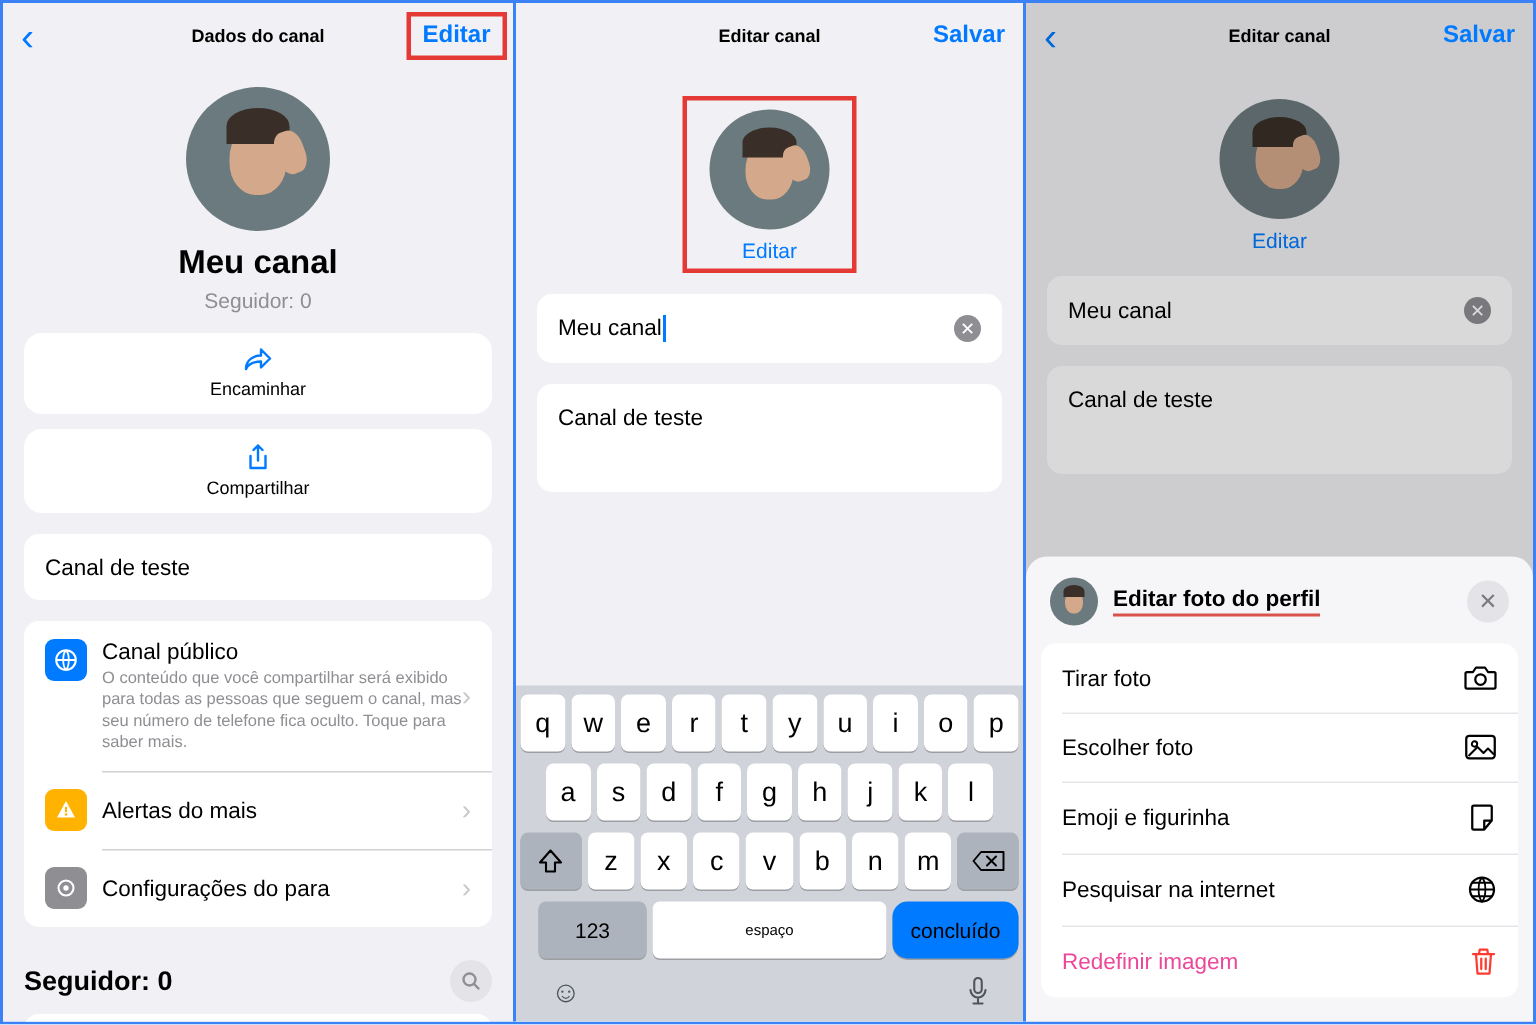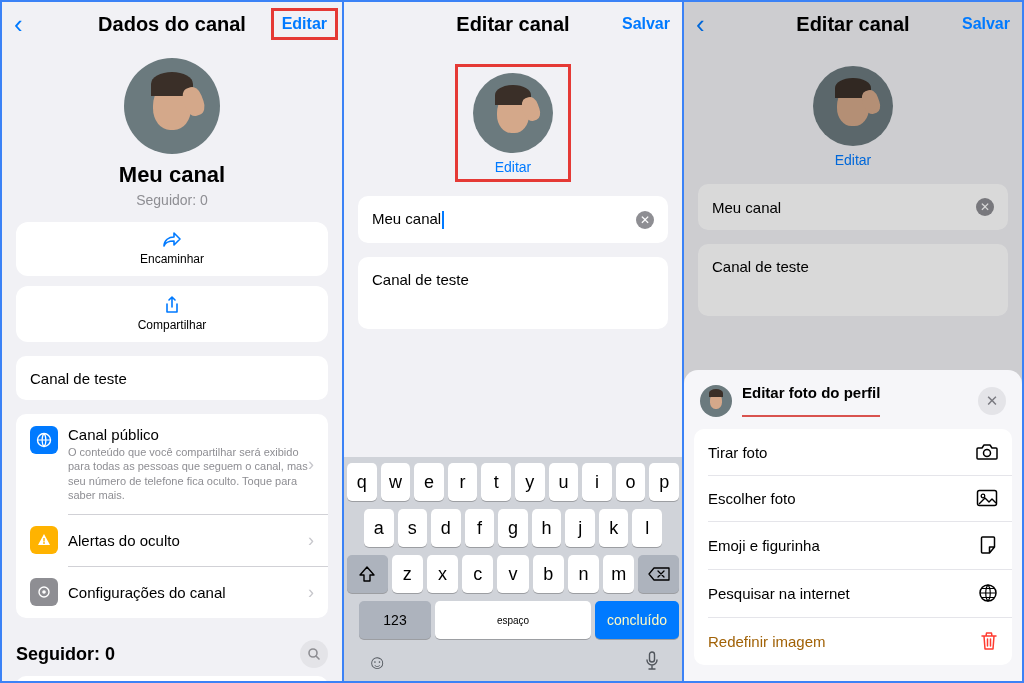--- a/index.html
+++ b/index.html
@@ -1,21 +1,21 @@
 <!DOCTYPE html>
 <html><head>
 <meta charset="utf-8">
 <style>
 * { box-sizing: border-box; margin: 0; padding: 0; font-family: -apple-system, Helvetica, Arial, sans-serif; }
 body { background: #fff; width: 1024px; height: 683px; overflow: hidden; }
 .wrap { display: flex; width: 1024px; height: 683px; border: 2px solid #3b82f6; }
 .panel { width: 341px; height: 100%; background: #f1f1f5; position: relative; overflow: hidden; }
 .panel + .panel { border-left: 2px solid #3b82f6; }
 .hdr { height: 44px; display: flex; align-items: center; justify-content: space-between; padding: 0 12px; position: relative; }
-.hdr-title { position: absolute; left: 0; right: 0; text-align: center; font-size: 20px; font-weight: 600; color: #000; pointer-events: none; }
+.hdr-title { position: absolute; left: 0; right: 0; text-align: center; font-size: 12px; font-weight: 600; color: #000; pointer-events: none; }
 .back { color: #007aff; font-size: 26px; font-weight: 400; }
 .hdr-btn { color: #007aff; font-size: 16px; font-weight: 600; z-index: 1; }
 .highlight-red { border: 3px solid #e53935; padding: 4px 8px; margin-right: -8px; }
 .avatar-lg { width: 96px; height: 96px; border-radius: 50%; background: #6b7a7e; display: block; margin: 12px auto 8px; position: relative; overflow: hidden; }
 .avatar-md { width: 80px; height: 80px; border-radius: 50%; background: #6b7a7e; display: block; position: relative; overflow: hidden; }
 .avatar-sm { width: 32px; height: 32px; border-radius: 50%; background: #6b7a7e; display: inline-block; position: relative; overflow: hidden; vertical-align: middle; flex-shrink:0;}
 .face { position: absolute; inset: 0; }
 .face::before { content:""; position:absolute; left:30%; top:25%; width:40%; height:50%; background:#d4a88a; border-radius:50% 50% 45% 45%; }
 .face::after { content:""; position:absolute; left:28%; top:15%; width:44%; height:25%; background:#3a2f28; border-radius:50% 50% 0 0; }
 .hand { position:absolute; right:18%; top:30%; width:20%; height:30%; background:#d4a88a; border-radius:40%; transform:rotate(-20deg); }
@@ -46,38 +46,38 @@
 .inp-val { font-size: 15px; color: #000; flex: 1; }
 .cursor { display:inline-block; width:1.5px; height:18px; background:#007aff; vertical-align:middle; margin-left:1px; }
 .clear-btn { width: 18px; height: 18px; border-radius: 9px; background: #8e8e93; color: #fff; font-size: 12px; display: flex; align-items: center; justify-content: center; }
 .kb { position: absolute; bottom: 0; left: 0; right: 0; background: #d0d3d9; padding: 6px 3px 3px; }
 .kb-row { display: flex; justify-content: center; gap: 4px; margin-bottom: 8px; }
 .key { flex:1; height: 38px; background: #fff; border-radius: 5px; display: flex; align-items: center; justify-content: center; font-size: 18px; color: #000; box-shadow: 0 1px 0 rgba(0,0,0,0.25); }
 .kb-row.r2 { padding: 0 17px; }
 .kb-row.r3 .key.sp { background: #adb3bd; flex: 1.3; }
 .kb-row.r4 .key.num { background: #adb3bd; flex: 0 0 72px; font-size: 14px; margin-left: 12px; }
 .kb-row.r4 .key.space { flex: 1; font-size: 10px; }
-.kb-row.r4 .key.done { background: #007aff; color: #fef9c3; flex: 0 0 84px; font-size: 14px; }
+.kb-row.r4 .key.done { background: #007aff; color: #000000; flex: 0 0 84px; font-size: 14px; border-radius: 10px; }
 .kb-bottom { display: flex; justify-content: space-between; padding: 4px 20px; font-size: 20px; color: #50555c; }
 .vsp { height: 130px; }
 
 
 .panel3-body { position: relative; height: 100%; }
 .scrim { position: absolute; inset: 0; background: rgba(0,0,0,0.15); }
 .dim-content { }
 .p3-edit { color: #007aff; font-size: 14px; text-align:center; margin:6px 0 16px; }
 .sheet { position: absolute; bottom: 0; left: 0; right: 0; background: #f6f6f9; border-radius: 14px 14px 0 0; padding: 14px 10px 16px; }
 .sheet-hdr { display: flex; align-items: center; gap: 10px; padding: 0 6px 12px; }
-.sheet-title { font-size: 15px; font-weight: 700; color: #000; border-bottom: 2px solid #d9534f; padding-bottom: 14px; }
+.sheet-title { font-size: 15px; font-weight: 700; color: #000; border-bottom: 2px solid #d9534f; padding-bottom: 1px; }
 .x-btn { margin-left: auto; width: 28px; height: 28px; border-radius: 14px; background: #e4e4e8; color: #7a7a80; display: flex; align-items: center; justify-content: center; font-size: 15px; }
 .sheet-list { background: #fff; border-radius: 10px; overflow: hidden; }
 .srow { display: flex; align-items: center; justify-content: space-between; padding: 14px 14px; font-size: 15px; position: relative; }
 .srow + .srow::before { content: ""; position: absolute; top: 0; left: 14px; right: 0; height: 0.5px; background: #e5e5ea; }
 .srow .ic { font-size: 18px; color: #000; }
-.srow.red { color: #a16207; }
+.srow.red { color: #ec4899; }
 .srow.red .ic { color: #ff3b30; }
 
 svg { display: block; }
 </style>
 </head>
 <body>
 
 <div class="wrap">
 
   <div class="panel">
@@ -130,31 +130,31 @@
         <span class="chev" style="align-self:center;">›</span>
       </div>
       <div class="row">
         <span class="row-ic" style="background:#ffb300;">
           <svg width="16" height="16" viewBox="0 0 16 16">
               <path d="M8 2 L14 13 L2 13 Z" fill="#fff"></path>
               <circle cx="8" cy="11" r="0.9" fill="#ffb300"></circle>
               <rect x="7.3" y="6" width="1.4" height="3.5" fill="#ffb300"></rect>
             </svg>
         </span>
-        <span class="row-txt">Alertas do oculto</span>
+        <span class="row-txt">Alertas do mais</span>
         <span class="chev">›</span>
       </div>
       <div class="row">
         <span class="row-ic" style="background:#8e8e93;">
           <svg width="16" height="16" viewBox="0 0 16 16">
               <circle cx="8" cy="8" r="5" fill="none" stroke="#fff" stroke-width="1.4"></circle>
               <circle cx="8" cy="8" r="1.8" fill="#fff"></circle>
             </svg>
         </span>
-        <span class="row-txt">Configurações do canal</span>
+        <span class="row-txt">Configurações do para</span>
         <span class="chev">›</span>
       </div>
     </div>
     <div class="sec-h">
       <span>Seguidor: 0</span>
       <span class="search-ic">
         <svg width="14" height="14" viewBox="0 0 14 14">
             <circle cx="6" cy="6" r="4" fill="none" stroke="#8e8e93" stroke-width="1.6"></circle>
             <line x1="9" y1="9" x2="12" y2="12" stroke="#8e8e93" stroke-width="1.6" stroke-linecap="round"></line>
           </svg>

